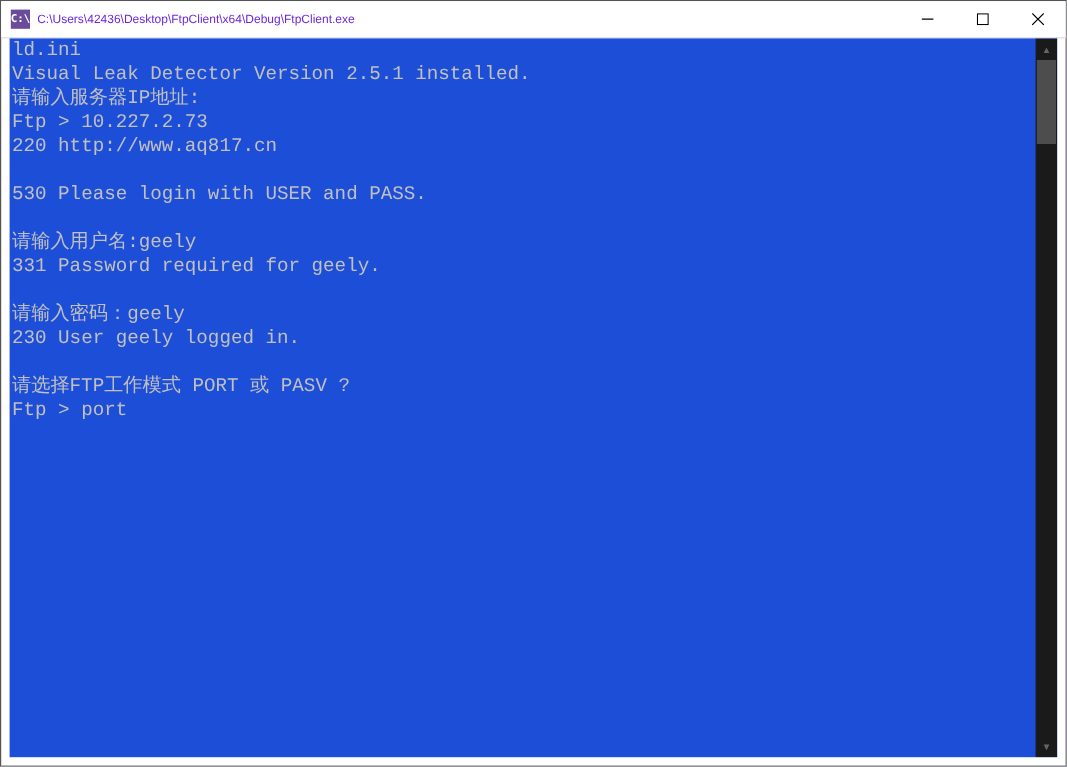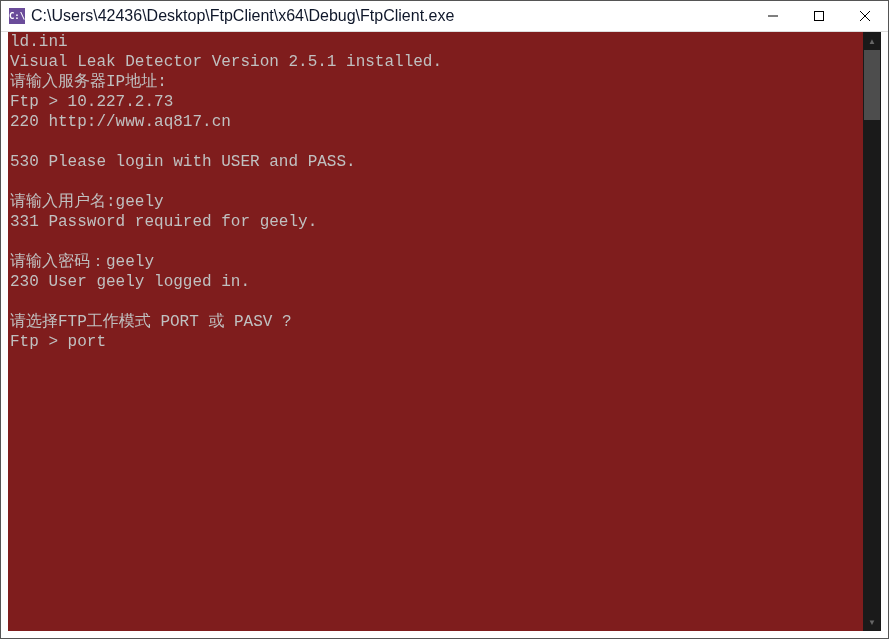--- a/index.html
+++ b/index.html
@@ -38,22 +38,22 @@
       display: flex;
       align-items: center;
       justify-content: center;
       color: #fff;
       font-size: 9px;
       font-weight: bold;
       font-family: Consolas, monospace;
     }
     .titlebar-title {
       flex: 1;
-      font-size: 16px;
-      color: #0f172a;
+      font-size: 10px;
+      color: #6d28d9;
       white-space: nowrap;
       overflow: hidden;
     }
     .titlebar-buttons {
       display: flex;
       height: 100%;
     }
     .titlebar-btn {
       width: 46px;
       height: 30px;
@@ -62,21 +62,21 @@
       justify-content: center;
       font-family: "Segoe UI", sans-serif;
       cursor: pointer;
     }
     .titlebar-btn svg {
       width: 10px;
       height: 10px;
     }
     .console-area {
       flex: 1;
-      background: #7f1d1d;
+      background: #1d4ed8;
       position: relative;
       overflow: hidden;
       display: flex;
       margin: 0 7px 7px 7px;
     }
     .console-content {
       flex: 1;
       padding: 0 2px;
       font-family: "NSimSun", "SimSun", Consolas, "Courier New", monospace;
       font-size: 16px;

